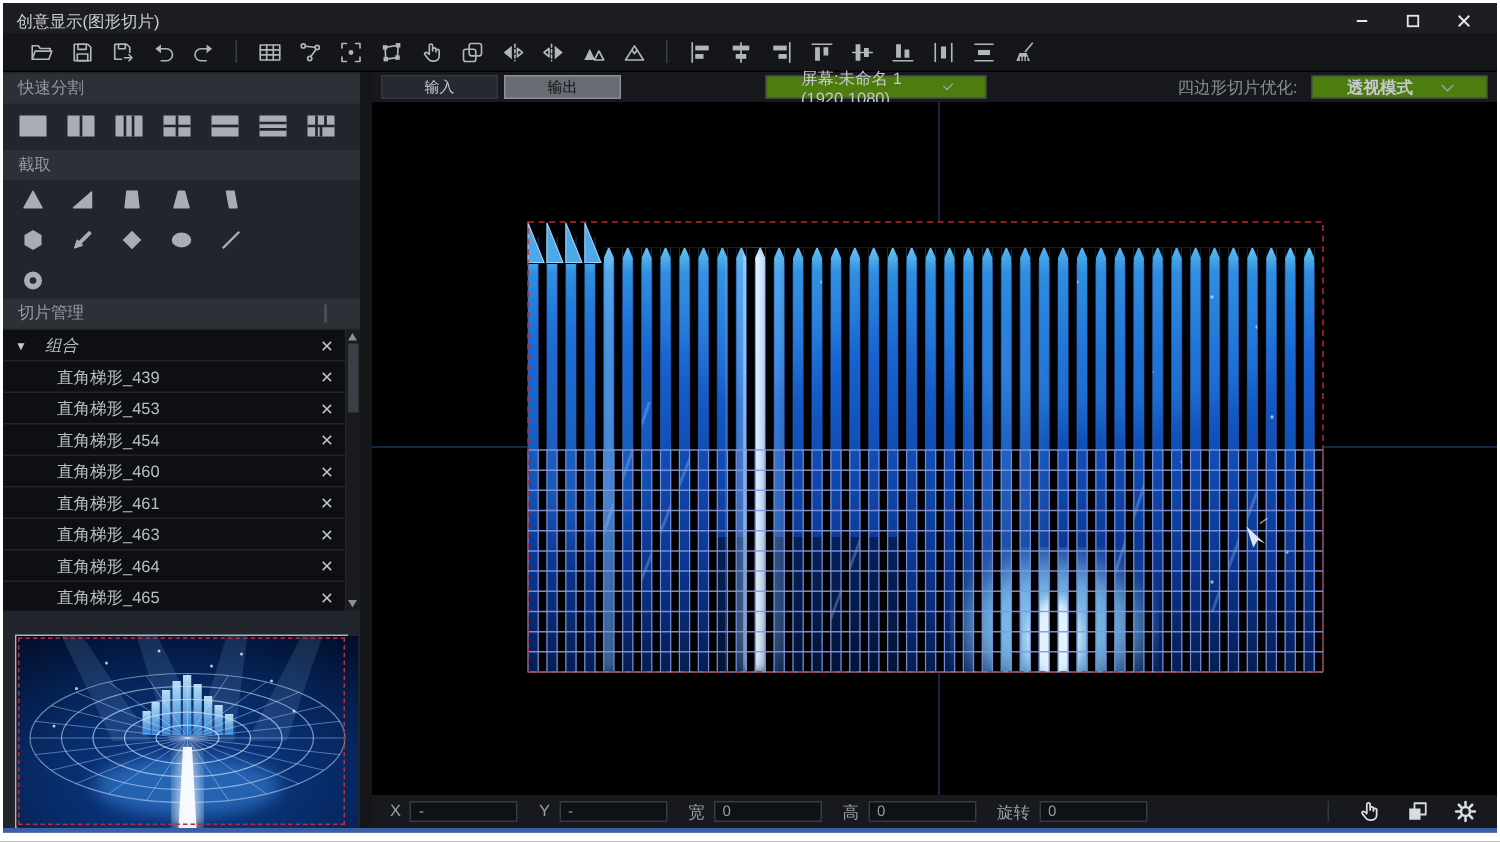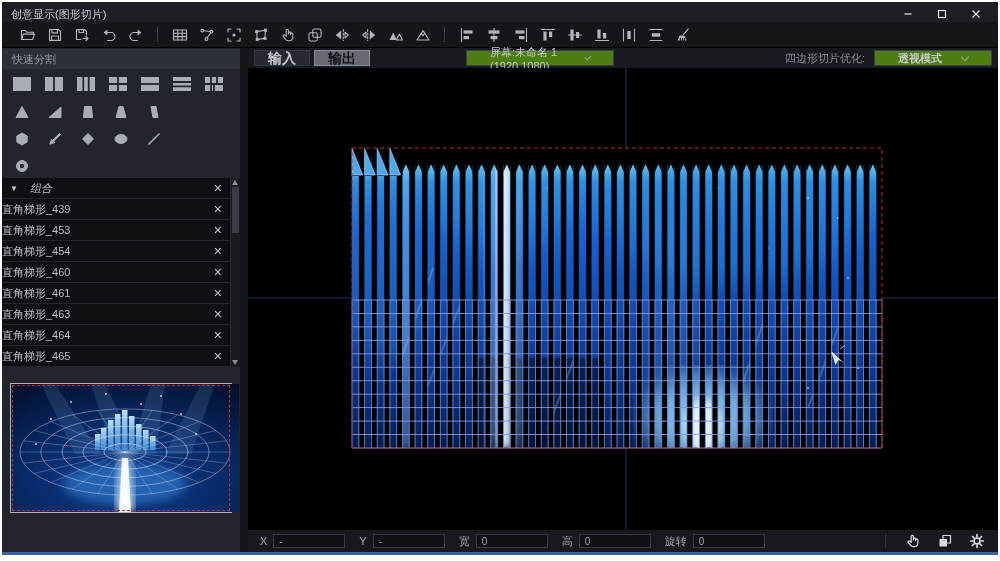--- a/index.html
+++ b/index.html
@@ -29,42 +29,42 @@
   .sec-h .handle { position:absolute; right:22px; top:4px; width:2px; height:12px; background:#4a4e56; }
   .tool-row { display:flex; align-items:center; padding:6px 0 6px 8px; gap:8px; flex-wrap:wrap; }
   .tool-btn { width:24px; height:18px; display:flex; align-items:center; justify-content:center; }
   .shape-row { display:flex; align-items:center; padding:4px 0 2px 8px; gap:9px; flex-wrap:wrap; width:190px; }
   
   .slice-list { height:189px; position:relative; padding-right:10px; overflow:hidden; margin-top:1px; }
   .slice-row { height:20px; margin-bottom:1px; background:#0d0f13; display:flex;
                align-items:center; color:#b9bec5; font-size:11px; padding-right:8px; }
   .slice-row .arrow { margin-left:8px; font-size:8px; color:#c8ccd2; }
   .slice-row .g-lbl { margin-left:12px;font-style:italic; }
-  .slice-row .i-lbl { }
+  .slice-row .i-lbl { margin-left:36px; }
   .slice-row .x { margin-left:auto; color:#c2c6cc; font-size:14px; line-height:1; }
   .vsb { position:absolute; right:0; top:0; bottom:0; width:9px; background:#191b1f; }
   .vsb .tri-up { position:absolute; top:2px; left:1px; width:0; height:0;
                  border-left:3.5px solid transparent; border-right:3.5px solid transparent;
                  border-bottom:5px solid #8a8f97; }
   .vsb .tri-dn { position:absolute; bottom:2px; left:1px; width:0; height:0;
                  border-left:3.5px solid transparent; border-right:3.5px solid transparent;
                  border-top:5px solid #8a8f97; }
   .vsb .thumb { position:absolute; top:9px; left:1px; width:7px; height:46px; background:#3a3e46; }
   .slice-count { height:18px; line-height:18px; text-align:right; padding-right:14px;
                  color:#8b9097; font-size:11px; }
   
   .preview { margin:16px 8px 0 8px; height:130px; border:1px solid #b4b4b4;
              position:relative; background:#03122c; }
   .preview svg { position:absolute; inset:0; }
   .preview .reddash { position:absolute; inset:1px; border:1px dashed #b83030; pointer-events:none; }
   
   .main-topbar { height:20px; background:#17191e; display:flex; align-items:center;
                  padding:0 6px; gap:4px; flex:0 0 auto; font-size:11px; }
-  .btn { height:16px; padding:0 13px; background:#26292f; color:#c6c9ce;
-         font-size:14px; line-height:15px; border:1px solid #33373e;font-weight:bold; }
+  .btn { height:16px; padding:0 28px; background:#26292f; color:#c6c9ce;
+         font-size:10px; line-height:15px; border:1px solid #33373e; }
   .btn.active { background:#686c72; color:#101216; border-color:#8b8f95; }
   .dd { height:16px; background:#4d7c0f; border:1px solid #3c4047; color:#c6c9ce;
         display:flex; align-items:center; padding:0 23px; font-size:11px; gap:8px; }
   .chev { width:6px; height:6px; border-right:1.4px solid #9aa0a8; border-bottom:1.4px solid #9aa0a8;
           transform:rotate(45deg); margin-top:-3px; margin-left:auto; }
   .opt-label { color:#8a8f96; margin-left:auto; margin-right:5px; }
   
   .canvas { flex:1; position:relative; background:#000; overflow:hidden; }
   .canvas svg { position:absolute; left:0; top:0; }
   
@@ -311,20 +311,23 @@
             </svg>
           </div>
           <div class="tool-btn">
             <svg width="20" height="16" viewBox="0 0 20 16">
               <rect x="1" y="1" width="18" height="14" fill="#a9aeb5"></rect>
               <path d="M7 1 v14 M13 1 v7 M1 8 h18 M10 8 v7" stroke="#22252b" stroke-width="1.8" fill="none"></path>
             </svg>
           </div>
         </div>
 
+      <div class="sec-h">
+        <span>截取</span>
+      </div>
       <div class="shape-row">
           <div class="tool-btn">
             <svg width="16" height="16" viewBox="0 0 16 16" fill="#a9aeb5" stroke="#a9aeb5" stroke-linejoin="round">
               <polygon points="8,2.5 14,13.5 2,13.5"></polygon>
             </svg>
           </div>
           <div class="tool-btn">
             <svg width="16" height="16" viewBox="0 0 16 16" fill="#a9aeb5" stroke="#a9aeb5" stroke-linejoin="round">
               <polygon points="2,13.5 14,13.5 14,3"></polygon>
             </svg>
@@ -371,20 +374,24 @@
             </svg>
           </div>
           <div class="tool-btn">
             <svg width="16" height="16" viewBox="0 0 16 16" fill="#a9aeb5" stroke="#a9aeb5" stroke-linejoin="round">
               <circle cx="8" cy="8" r="5.5"></circle>
               <circle cx="8" cy="8" r="2.2" fill="#22252b" stroke="none"></circle>
             </svg>
           </div>
         </div>
 
+      <div class="sec-h">
+        <span>切片管理</span>
+        <span class="handle"></span>
+      </div>
 
       <div class="slice-list">
         <div>
             <div class="slice-row">
               <span class="arrow">▼</span>
               <span class="g-lbl">组合</span>
               <span class="x">×</span>
             </div>
             <div class="slice-row">
               <span class="i-lbl">直角梯形_439</span>

